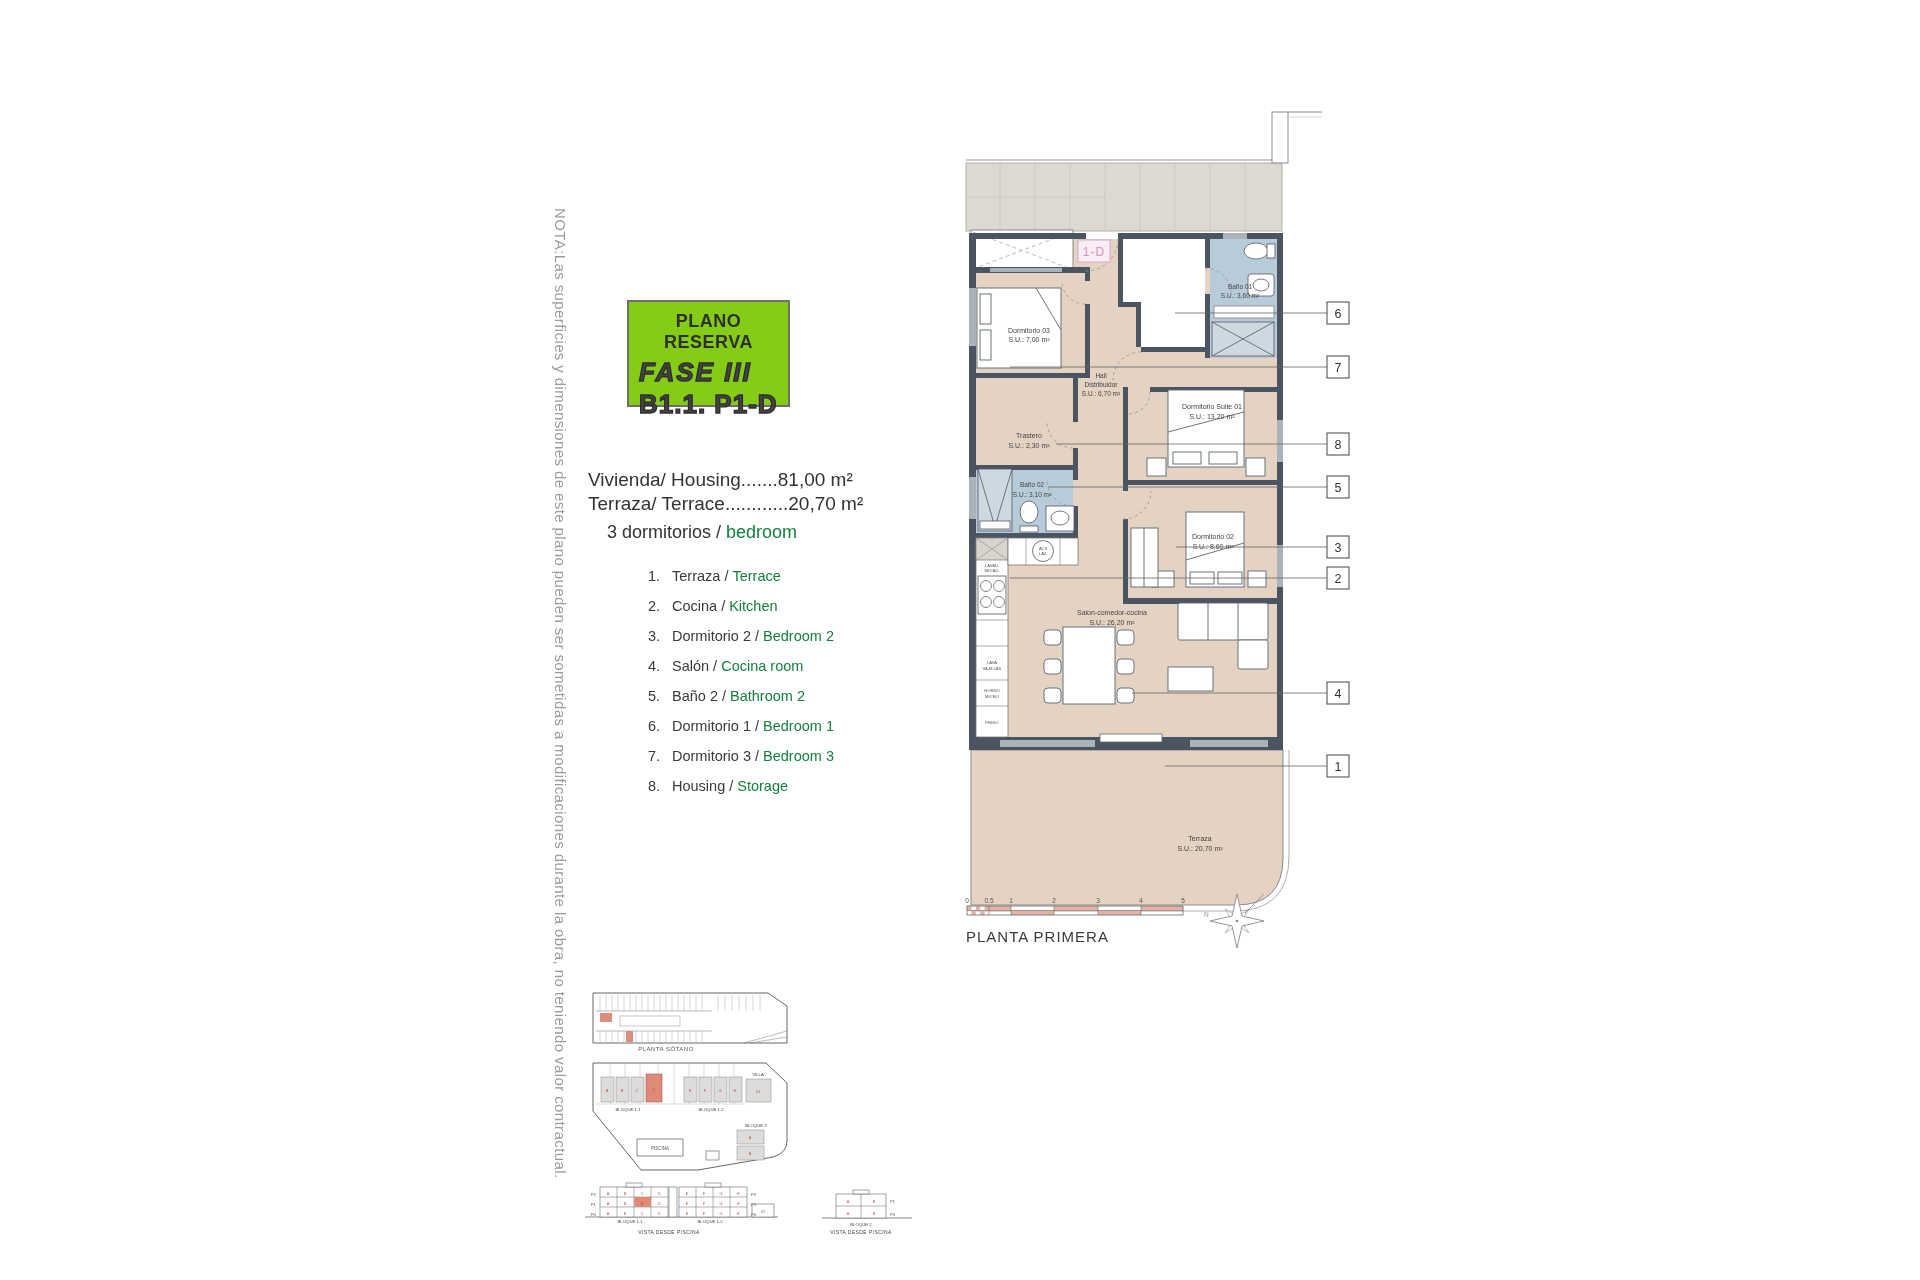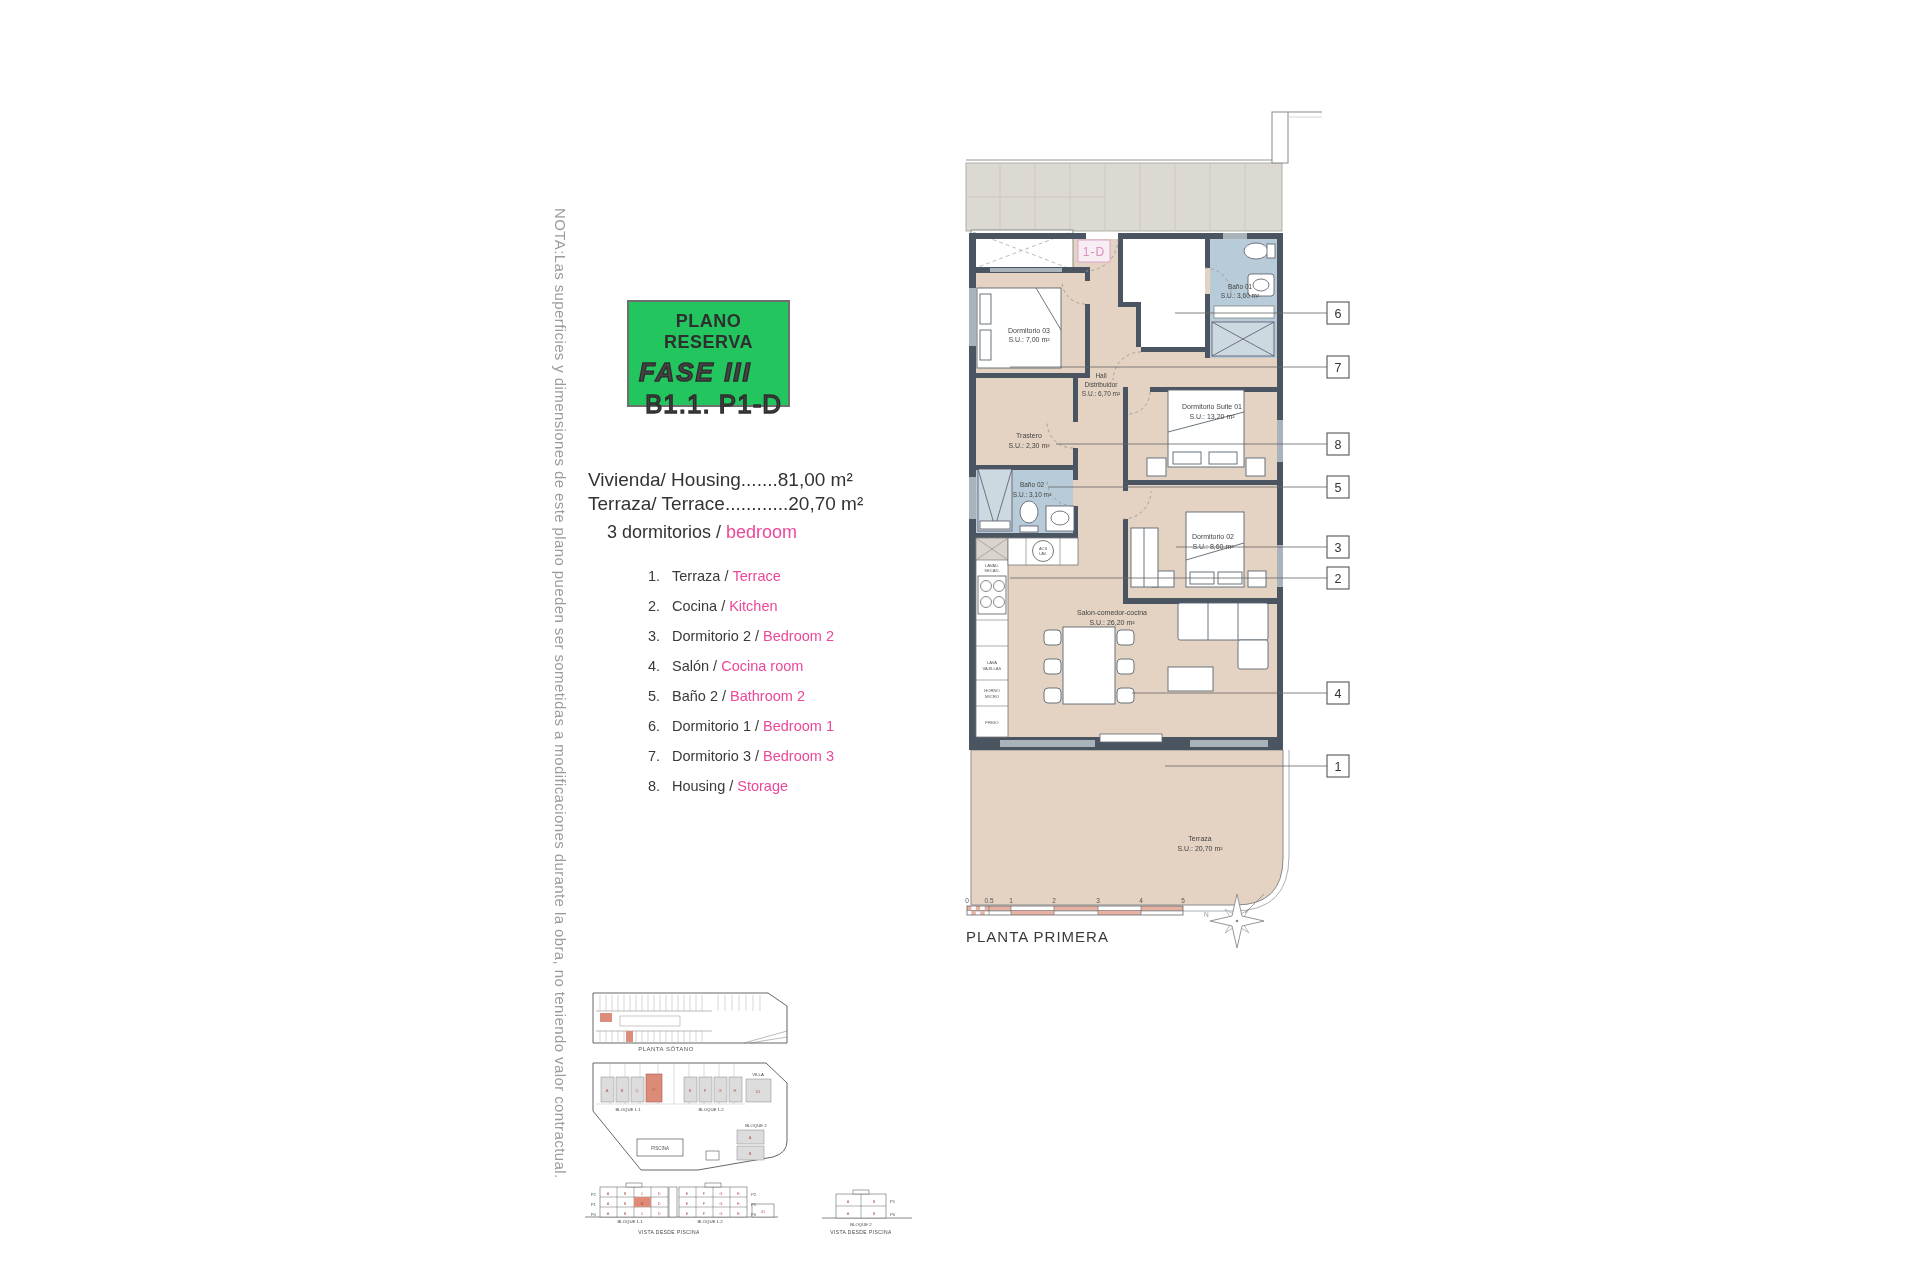--- a/index.html
+++ b/index.html
@@ -7,30 +7,30 @@
     width:1920px;height:1280px;position:relative;background:#ffffff;
     font-family:"Liberation Sans", sans-serif;overflow:hidden;
   }
   .note-vertical{
     position:absolute;left:552px;top:208px;height:880px;
     writing-mode:vertical-rl;font-size:15px;color:#9b9b9b;letter-spacing:.4px;
     white-space:nowrap;
   }
   .title-box{
     position:absolute;left:627px;top:300px;width:163px;height:107px;
-    border:2px solid #6f6f6f;box-sizing:border-box;padding-top:9px;background:#22c55e;
+    border:2px solid #6f6f6f;box-sizing:border-box;padding-top:9px;background:#84cc16;
   }
   .tb1{font-size:18px;font-weight:600;color:#2f2f2f;text-align:center;letter-spacing:.5px;}
   .tb2{font-size:26px;font-weight:900;color:#444;-webkit-text-stroke:1.4px #2e2e2e;
        letter-spacing:2px;margin:4px 0 0 10px;line-height:30px;font-style:italic;}
-  .tb3{font-size:26px;font-weight:400;color:#444;-webkit-text-stroke:1.4px #2e2e2e;
-       letter-spacing:1px;margin:2px 0 0 10px;line-height:30px;text-align:center;}
+  .tb3{font-size:26px;font-weight:700;color:#444;-webkit-text-stroke:1.4px #2e2e2e;
+       letter-spacing:1px;margin:2px 0 0 10px;line-height:30px;}
   .summary{position:absolute;left:588px;top:468px;font-size:19px;color:#333;line-height:24px;}
   .heading{position:absolute;left:607px;top:522px;font-size:18px;color:#333;}
-  .tan{color:#ec4899;text-align:right;}
+  .tan{color:#15803d;text-align:right;}
   .legend{position:absolute;left:648px;top:568px;font-size:14.5px;color:#3a3a3a;}
   .legend-item{height:30px;}
   .legend-item .num{display:inline-block;width:24px;}
   .legend-item .en{margin-left:4px;}
   svg text{font-family:"Liberation Sans", sans-serif;}
   .plansvg{position:absolute;left:960px;top:100px;}
   .sitesvg{position:absolute;left:575px;top:985px;}
 </style>
 </head>
 <body>

